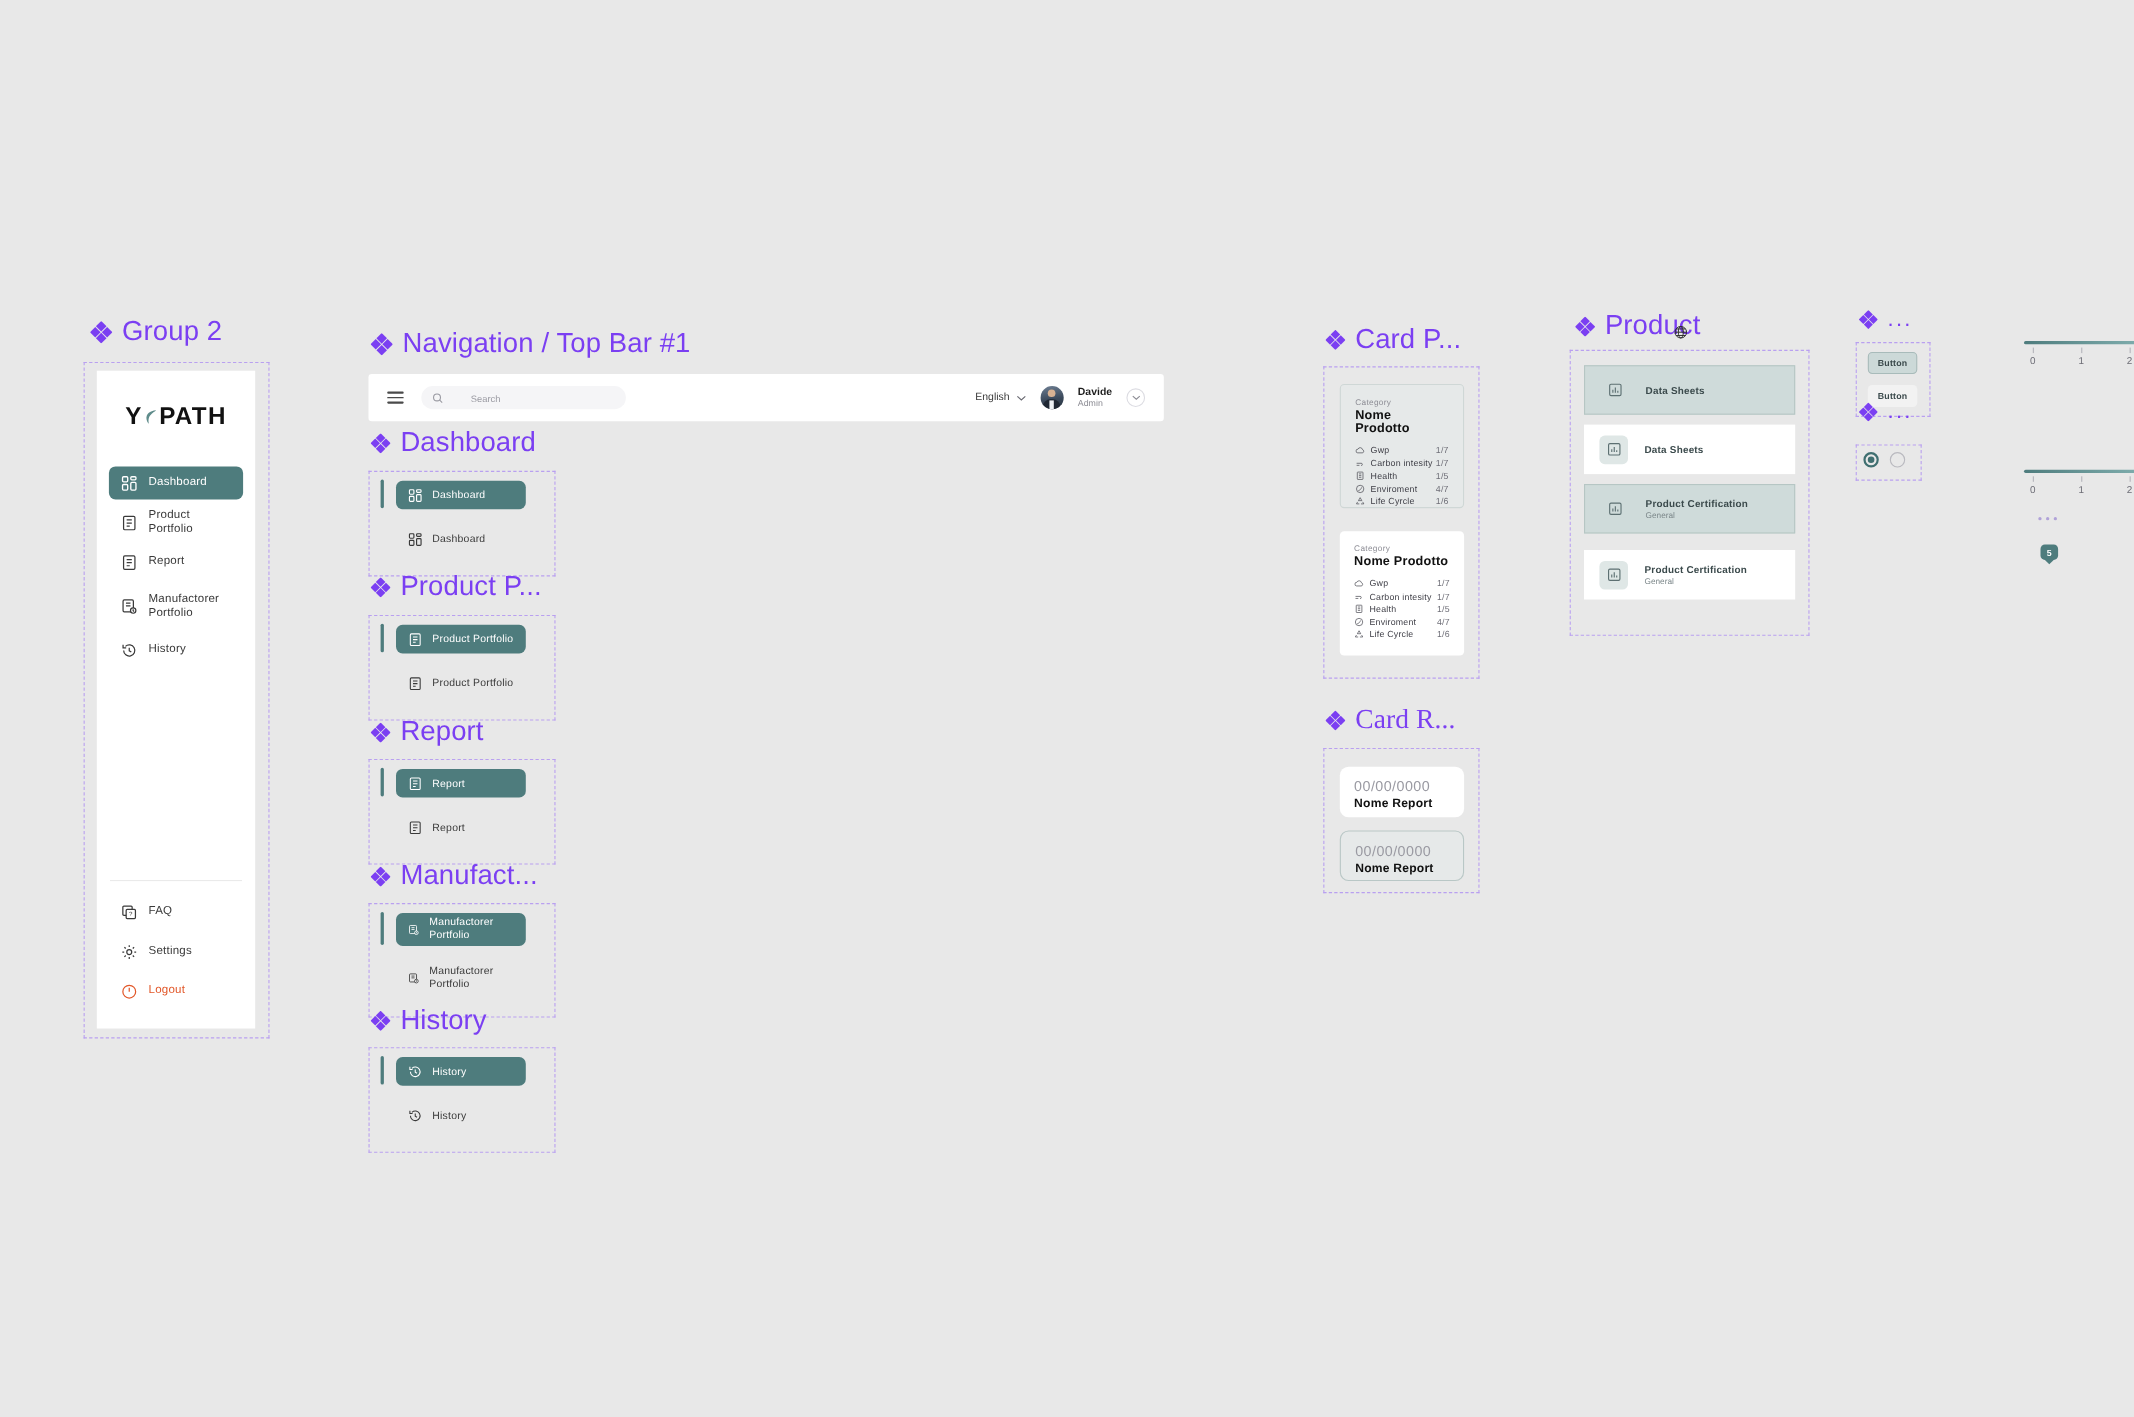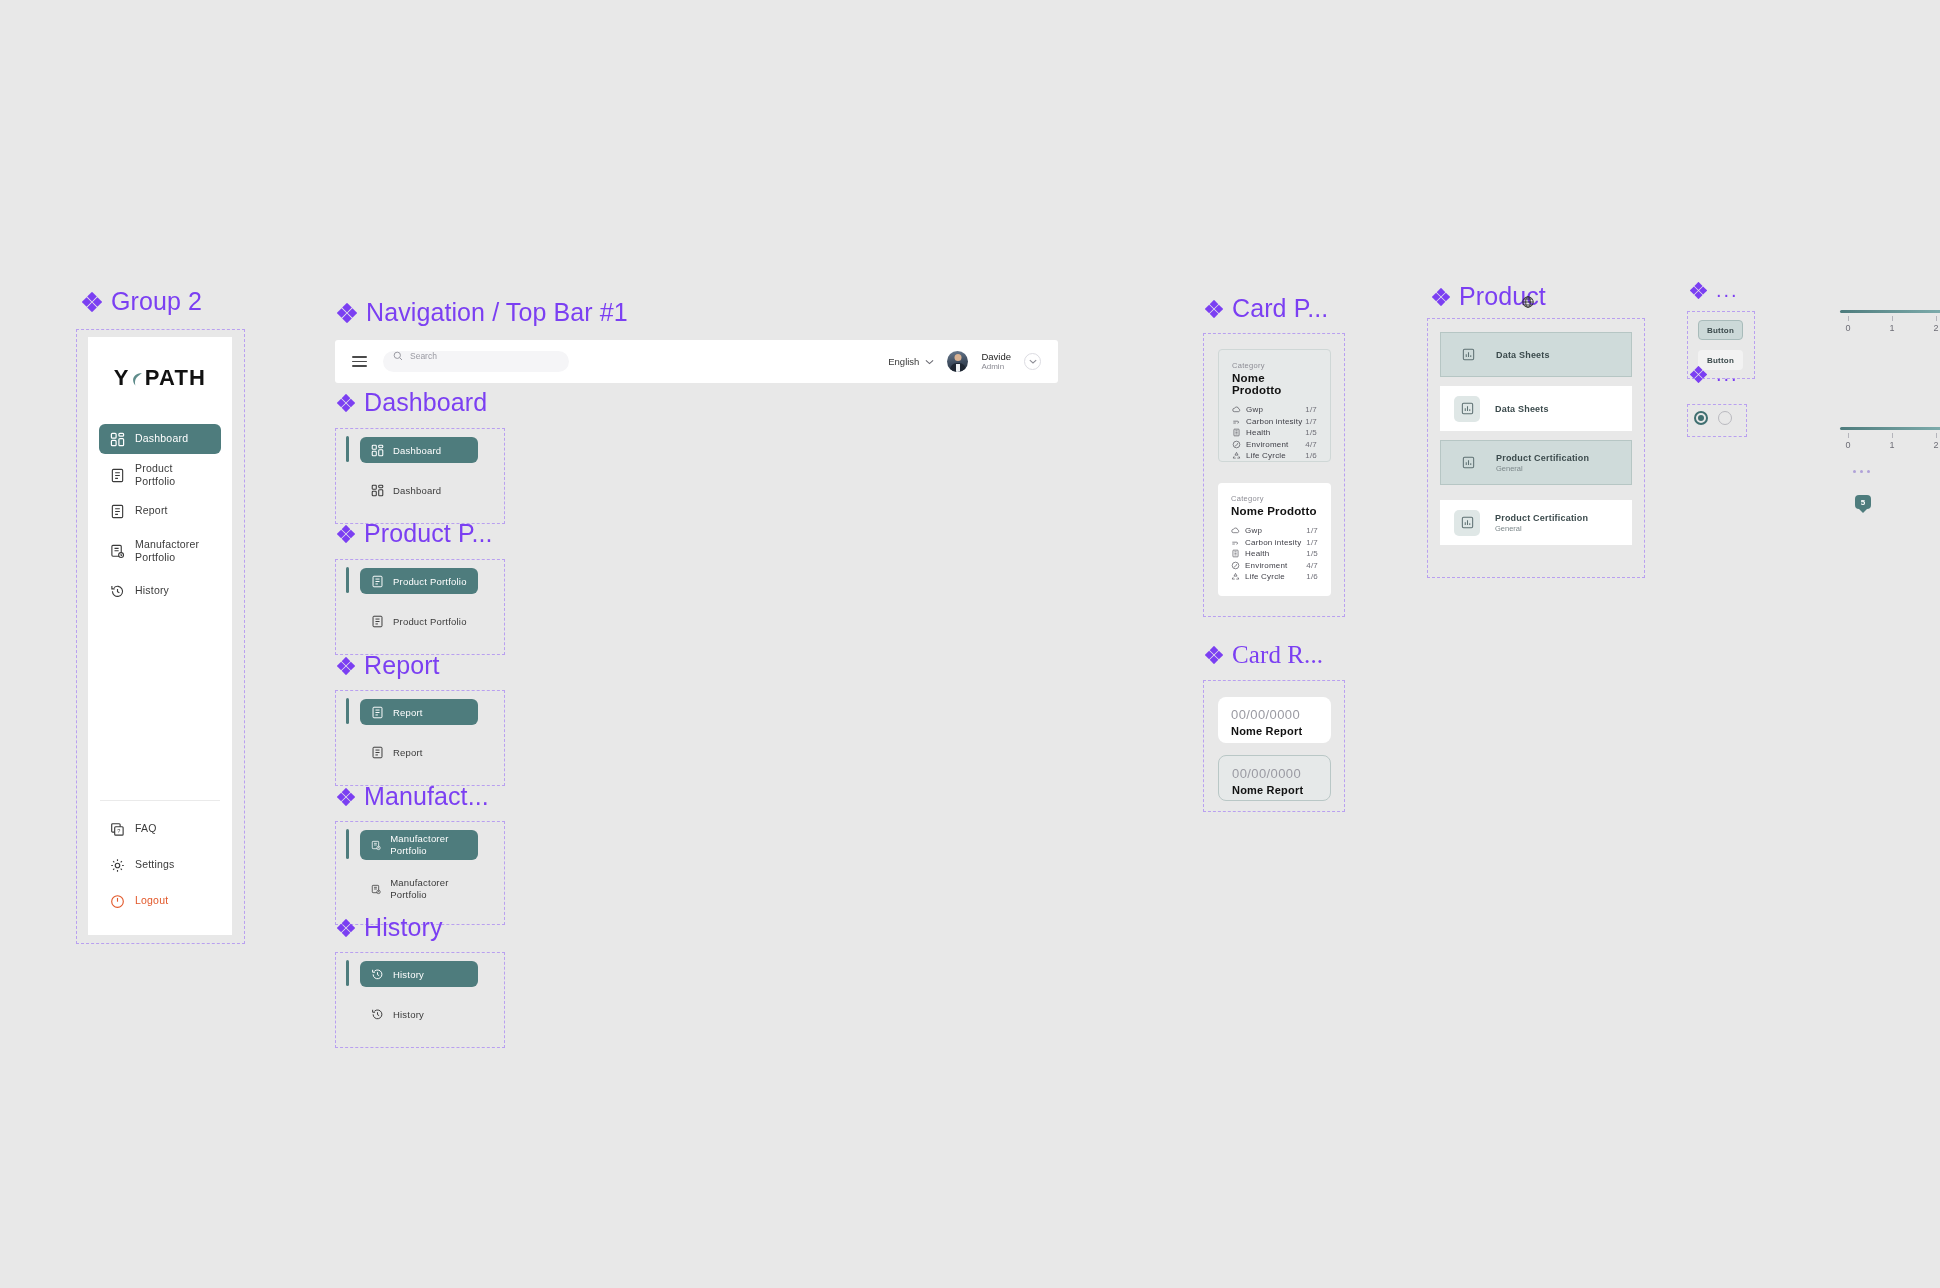--- a/index.html
+++ b/index.html
@@ -44,34 +44,34 @@
 
   
   .topbar {
     position: absolute; background: #fff; border-radius: 3px;
     display: flex; align-items: center; padding: 0 17px;
   }
   .burger { width: 15px; height: 11px; display: flex; flex-direction: column; justify-content: space-between; flex: none; }
   .burger i { display: block; height: 1.6px; background: #4a4a4a; border-radius: 2px; }
   .search-box {
     margin-left: 16px; height: 21px; width: 186px; border-radius: 11px; background: #f5f5f7;
-    display: flex; gap: 7px; padding: 0 10px;
+    display: flex; align-items: center; gap: 25px; padding: 0 10px;
   }
   .search-box .ph { font-size: 8.5px; color: #9a9aa2; }
   .tb-right { margin-left: auto; display: flex; align-items: center; gap: 13px; }
   .lang { display: flex; align-items: center; gap: 6px; font-size: 9.5px; color: #3a3a3a; }
   .avatar {
     width: 21px; height: 21px; border-radius: 50%; overflow: hidden; flex: none;
     background: linear-gradient(170deg,#6e7f93 0%,#3c4a5c 55%,#252f3b 100%); position: relative;
   }
   .avatar .head { position: absolute; left: 50%; top: 3px; transform: translateX(-50%); width: 7px; height: 7px; border-radius: 50%; background: #d8b293; }
   .avatar .body { position: absolute; left: 50%; bottom: 0; transform: translateX(-50%); width: 16px; height: 9px; border-radius: 7px 7px 0 0; background: #1f2733; }
   .avatar .shirt { position: absolute; left: 50%; bottom: 0; transform: translateX(-50%); width: 4px; height: 8px; background: #eef1f4; }
   .user-meta { line-height: 1.25; }
-  .user-meta .nm { font-size: 9.5px; font-weight: 400; color: #1d1d1d; }
+  .user-meta .nm { font-size: 9.5px; font-weight: 700; color: #1d1d1d; }
   .user-meta .rl { font-size: 8px; color: #8b8b93; }
   .chev-btn { width: 17px; height: 17px; border-radius: 50%; border: 1px solid #dcdce2; display: flex; align-items: center; justify-content: center; }
   .spec-item {
     position: relative; display: flex; align-items: center; gap: 9px;
     border-radius: 6px; padding: 0 11px; font-size: 9.5px; letter-spacing: .2px;
   }
   .spec-item.active { background: #4e7c7d; color: #fff; }
   .spec-item.plain { color: #3a3a3a; }
   .spec-bar { position: absolute; left: 0; top: 3px; width: 2.5px; height: 26px; background: #4e7c7d; border-radius: 2px; }
 

